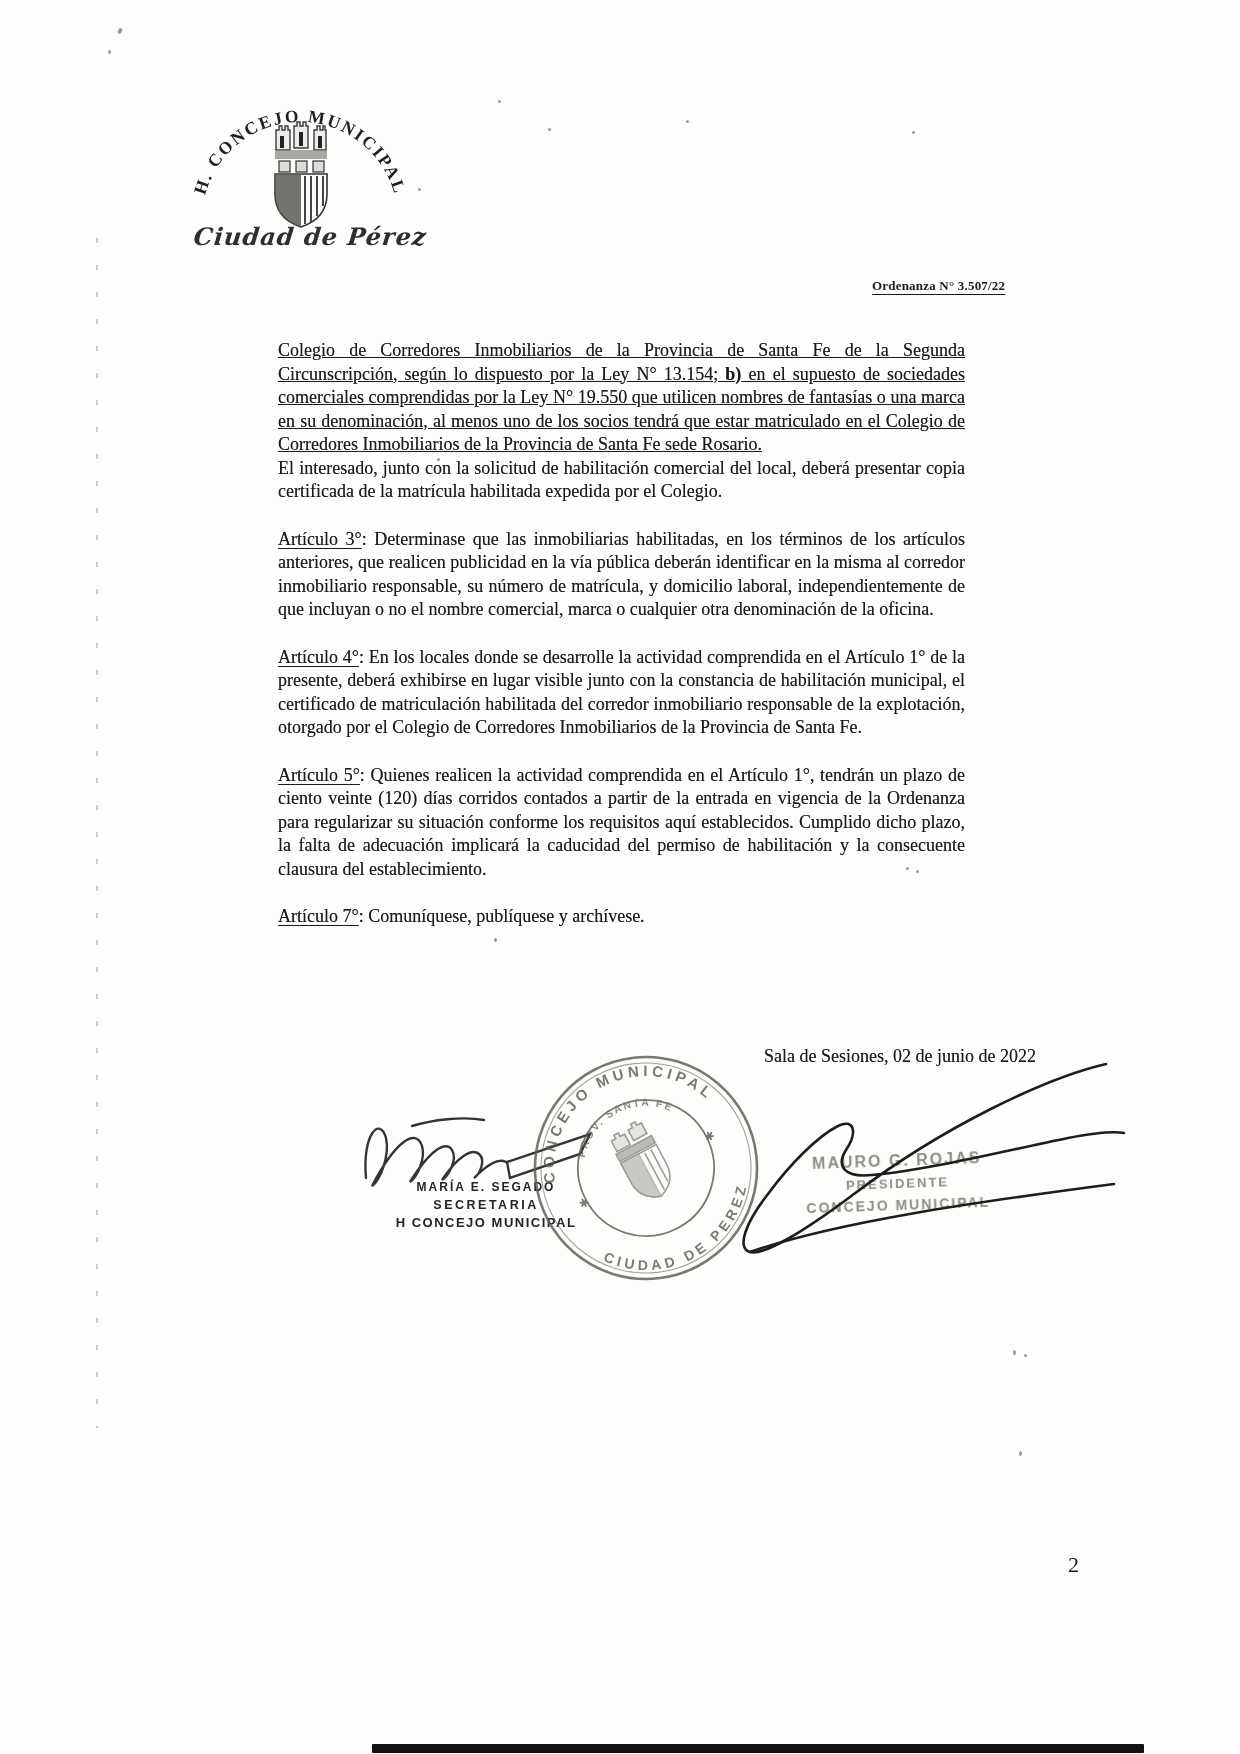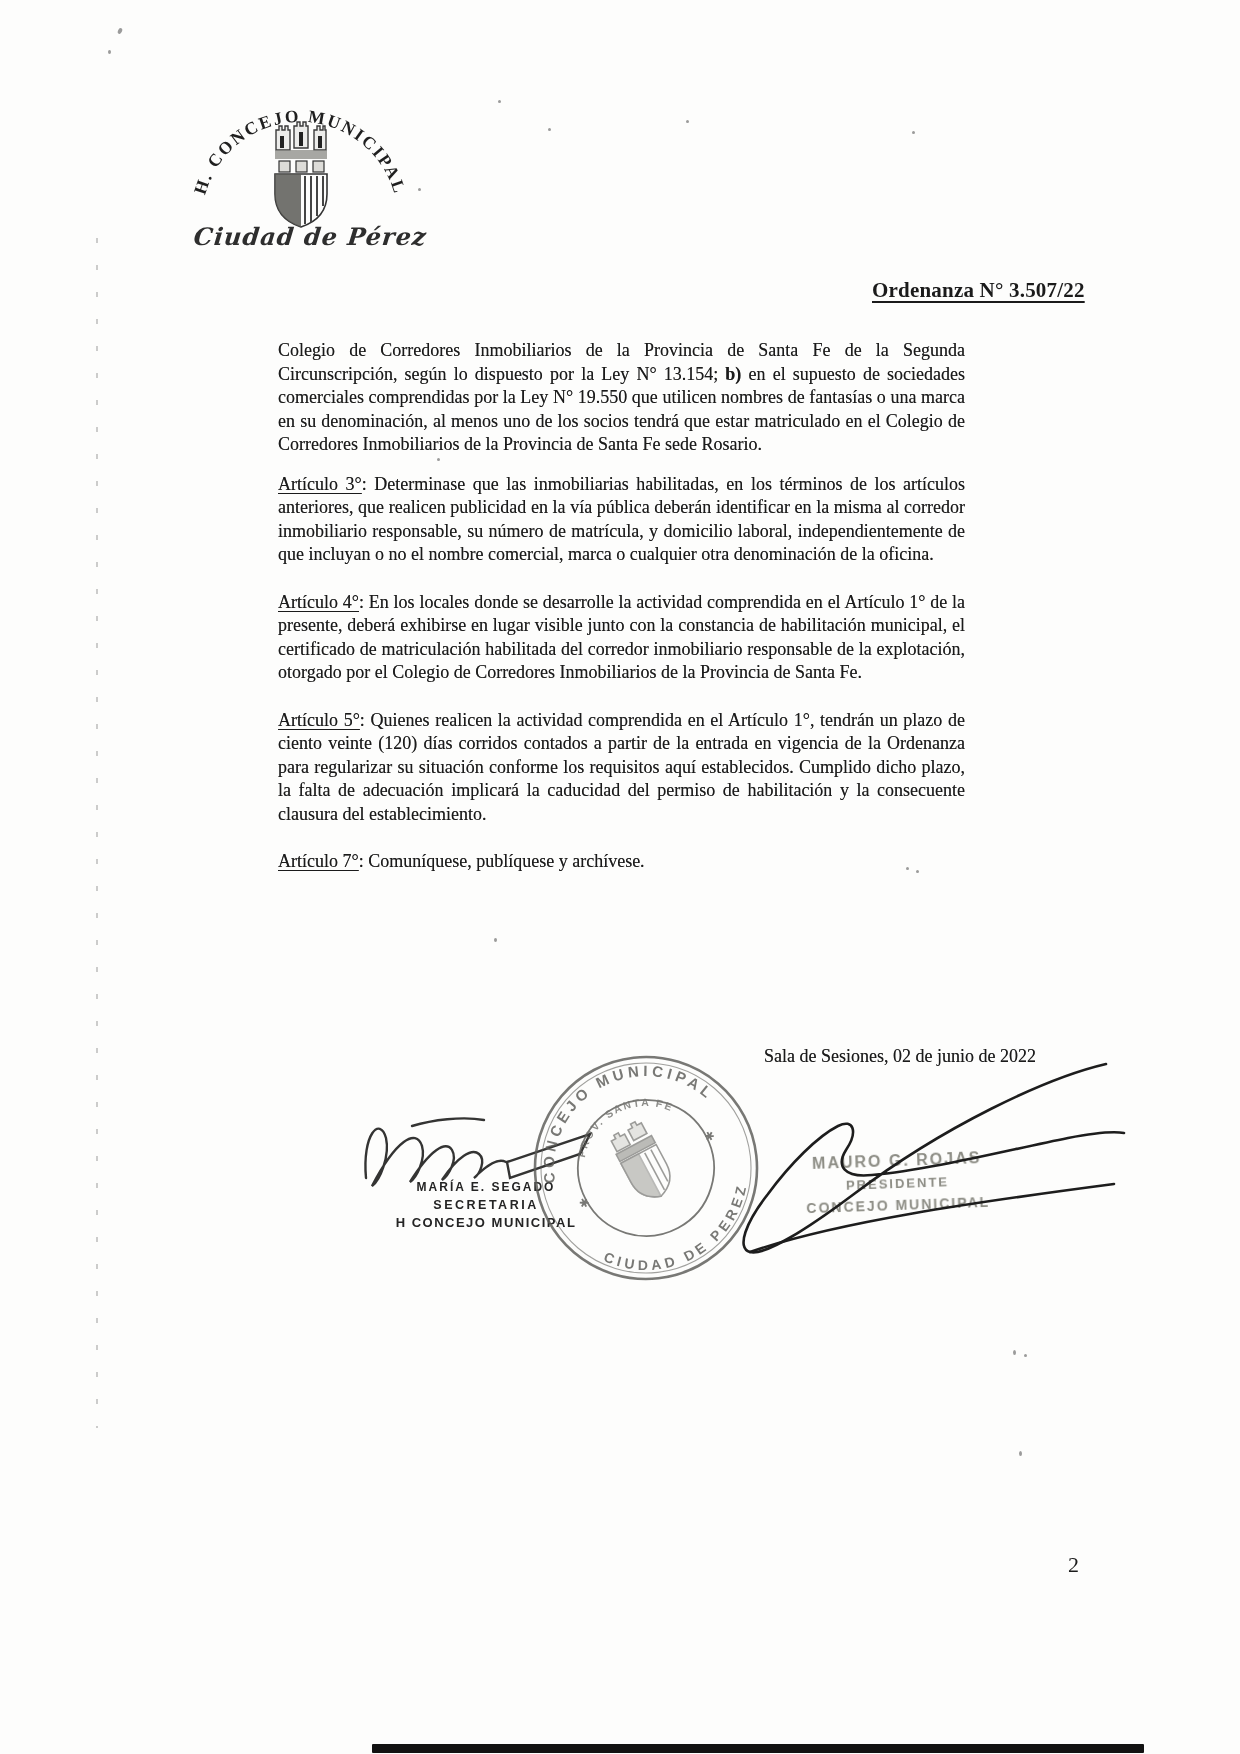--- a/index.html
+++ b/index.html
@@ -18,31 +18,31 @@
   
   .arc-svg{position:absolute;left:188px;top:76px;}
   .shield-svg{position:absolute;left:272px;top:116px;}
   .city-script{
     position:absolute;left:194px;top:222px;width:210px;
     font-family:"DejaVu Serif", serif;font-style:italic;font-weight:bold;
     font-size:24px;color:#2e2e2e;transform:skewX(-6deg);letter-spacing:1px;white-space:nowrap;
   }
   .ordinance-ref{
     position:absolute;left:872px;top:278px;
-    font-size:21px;font-weight:bold;letter-spacing:.2px;
+    font-size:13px;font-weight:bold;letter-spacing:.2px;
     text-decoration:underline;text-underline-offset:4px;white-space:nowrap;text-align:right;
   }
   
   .body-col{
     position:absolute;left:278px;top:339px;width:687px;
     font-size:18px;line-height:23.5px;text-align:justify;
     text-shadow:0 0 .4px rgba(10,10,10,.55);
   }
   .body-col p{margin:0 0 24px 0;}
-  .body-col p.tight{margin-bottom:16px;}
+  .body-col p.tight{margin-bottom:0;text-decoration:underline;}
   .art-label{text-decoration:underline;text-underline-offset:3px;}
   .bold{font-weight:bold;}
   
   .session-line{
     position:absolute;left:764px;top:1046px;font-size:18px;white-space:nowrap;
     text-shadow:0 0 .4px rgba(10,10,10,.55);
     text-align:center;
   }
   .sig-left-svg{position:absolute;left:352px;top:1096px;}
   .sec-block{
@@ -119,20 +119,21 @@
       <line x1="51" y1="60" x2="51" y2="90"></line>
     </g>
   </svg>
 
   <div class="city-script">Ciudad de Pérez</div>
 
   <div class="ordinance-ref">Ordenanza N° 3.507/22</div>
 
   <div class="body-col">
     <p class="tight"><span>Colegio de Corredores Inmobiliarios de la Provincia de Santa Fe de la Segunda Circunscripción, según lo dispuesto por la Ley N° 13.154; </span><span class="bold">b)</span><span> en el supuesto de sociedades comerciales comprendidas por la Ley N° 19.550 que utilicen nombres de fantasías o una marca en su denominación, al menos uno de los socios tendrá que estar matriculado en el Colegio de Corredores Inmobiliarios de la Provincia de Santa Fe sede Rosario.</span></p>
+    <p><span>El interesado, junto con la solicitud de habilitación comercial del local, deberá presentar copia certificada de la matrícula habilitada expedida por el Colegio.</span></p>
     <p><span class="art-label">Artículo 3°</span><span>: Determinase que las inmobiliarias habilitadas, en los términos de los artículos anteriores, que realicen publicidad en la vía pública deberán identificar en la misma al corredor inmobiliario responsable, su número de matrícula, y domicilio laboral, independientemente de que incluyan o no el nombre comercial, marca o cualquier otra denominación de la oficina.</span></p>
     <p><span class="art-label">Artículo 4°</span><span>: En los locales donde se desarrolle la actividad comprendida en el Artículo 1° de la presente, deberá exhibirse en lugar visible junto con la constancia de habilitación municipal, el certificado de matriculación habilitada del corredor inmobiliario responsable de la explotación, otorgado por el Colegio de Corredores Inmobiliarios de la Provincia de Santa Fe.</span></p>
     <p><span class="art-label">Artículo 5°</span><span>: Quienes realicen la actividad comprendida en el Artículo 1°, tendrán un plazo de ciento veinte (120) días corridos contados a partir de la entrada en vigencia de la Ordenanza para regularizar su situación conforme los requisitos aquí establecidos. Cumplido dicho plazo, la falta de adecuación implicará la caducidad del permiso de habilitación y la consecuente clausura del establecimiento.</span></p>
     <p><span class="art-label">Artículo 7°</span><span>: Comuníquese, publíquese y archívese.</span></p>
   </div>
 
   <div class="session-line">Sala de Sesiones, 02 de junio de 2022</div>
 
   <svg class="sig-left-svg" width="320" height="100" viewBox="0 0 320 100">
     <g fill="none" stroke="#232323" stroke-width="2.4" stroke-linecap="round" opacity="0.92">

